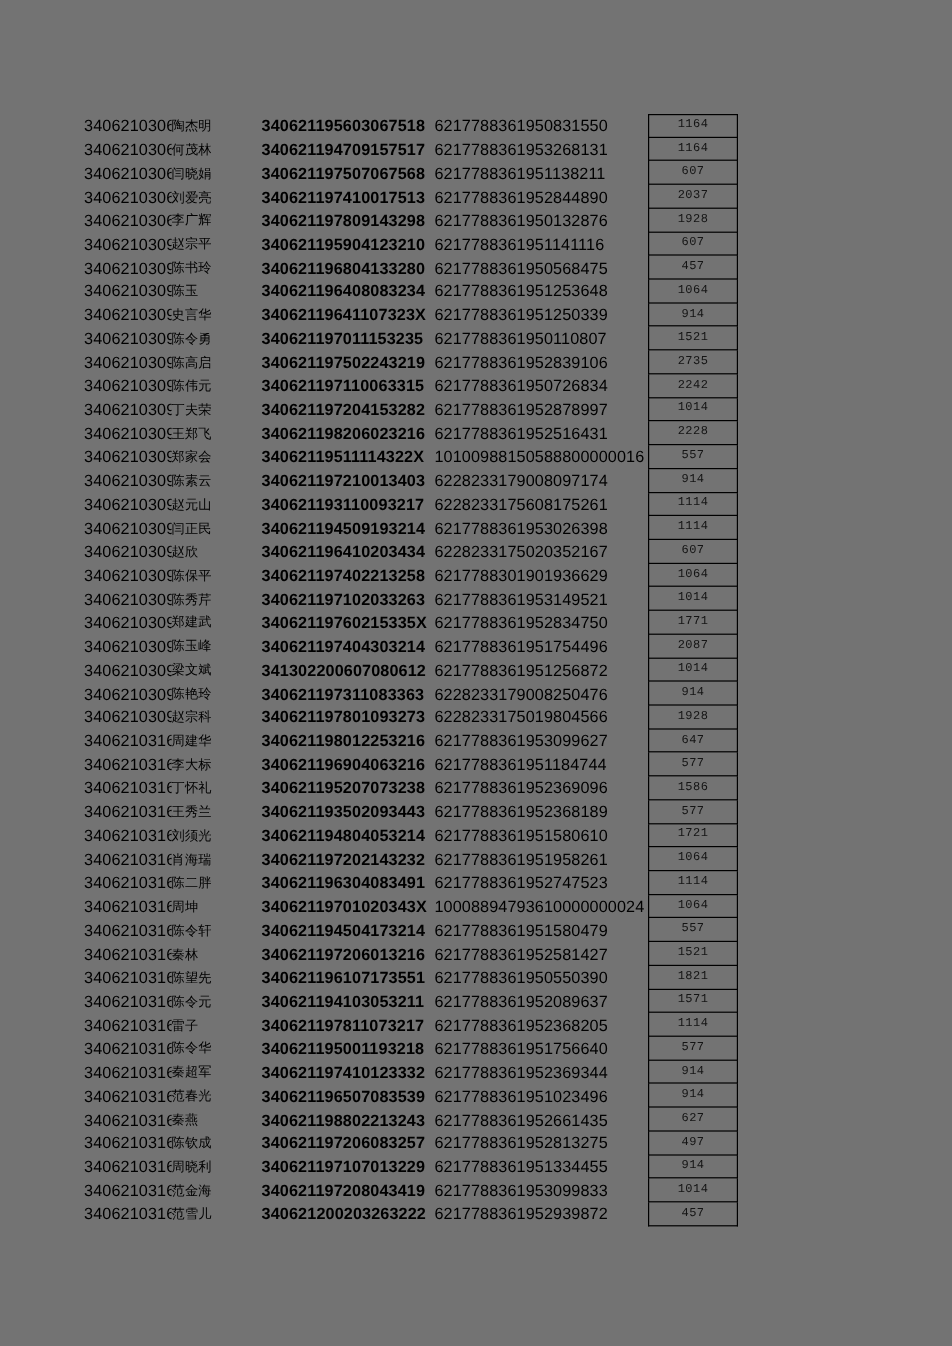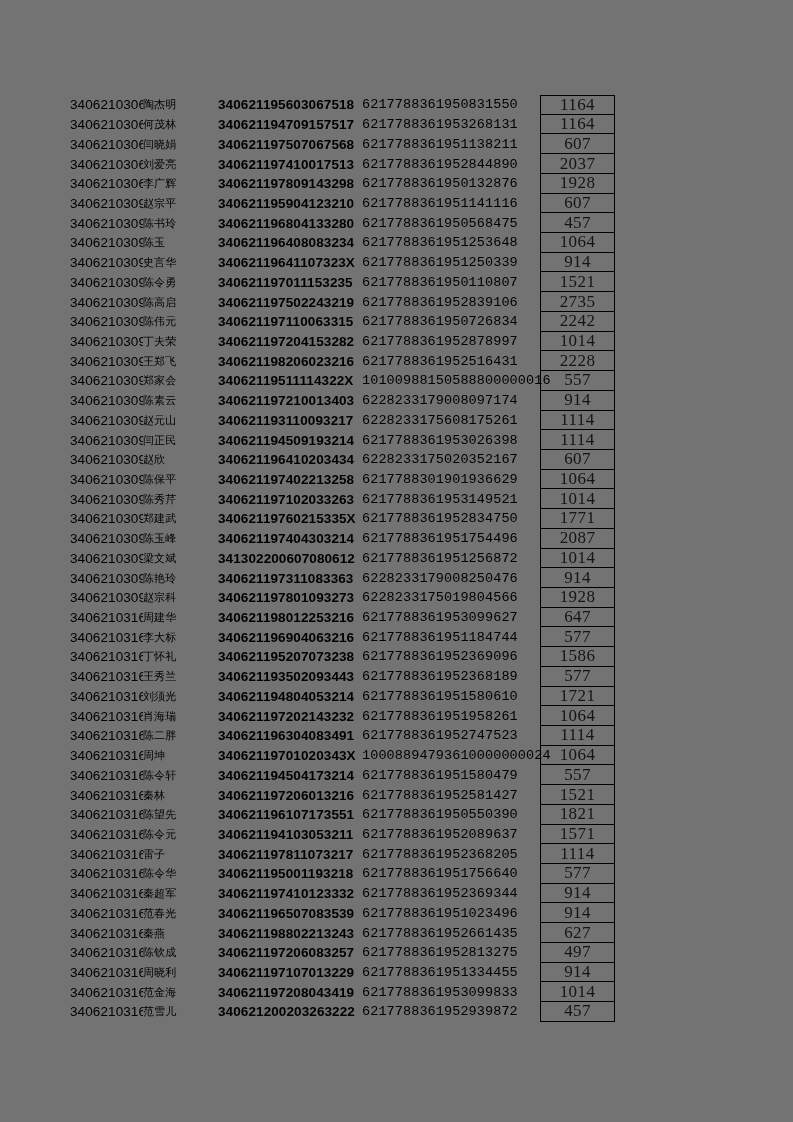--- a/index.html
+++ b/index.html
@@ -15,30 +15,30 @@
   .data-row {
     display:flex; align-items:center;
     height:19.72px;
     font-size:13.5px;
     letter-spacing:0.1px;
   }
   .cell { flex:none; white-space:nowrap; }
   .c-code { width:73px; overflow:hidden; }
   .c-name { width:75px; overflow:hidden; font-size:11px; }
   .c-id   { width:144px;font-weight:bold; }
-  .c-acct { width:178px;font-family:Liberation Mono, monospace; }
+  .c-acct { width:178px; }
   .c-amt  {
     width:75px; height:100%;
     box-sizing:border-box;
     border-left:1.6px solid #000;
     border-right:1.6px solid #000;
     border-bottom:1.6px solid #000;
     display:flex; align-items:center; justify-content:center;
-    font-family:Liberation Serif, serif;
-    font-size:17px;
+    font-family:Liberation Mono, monospace;
+    font-size:10px;
     letter-spacing:0.4px;
     color:#141414;
   }
   .data-row:first-child .c-amt { border-top:1.6px solid #000; }
 </style>
 </head>
 <body>
 
 <div class="page">
   <div class="table-area">

